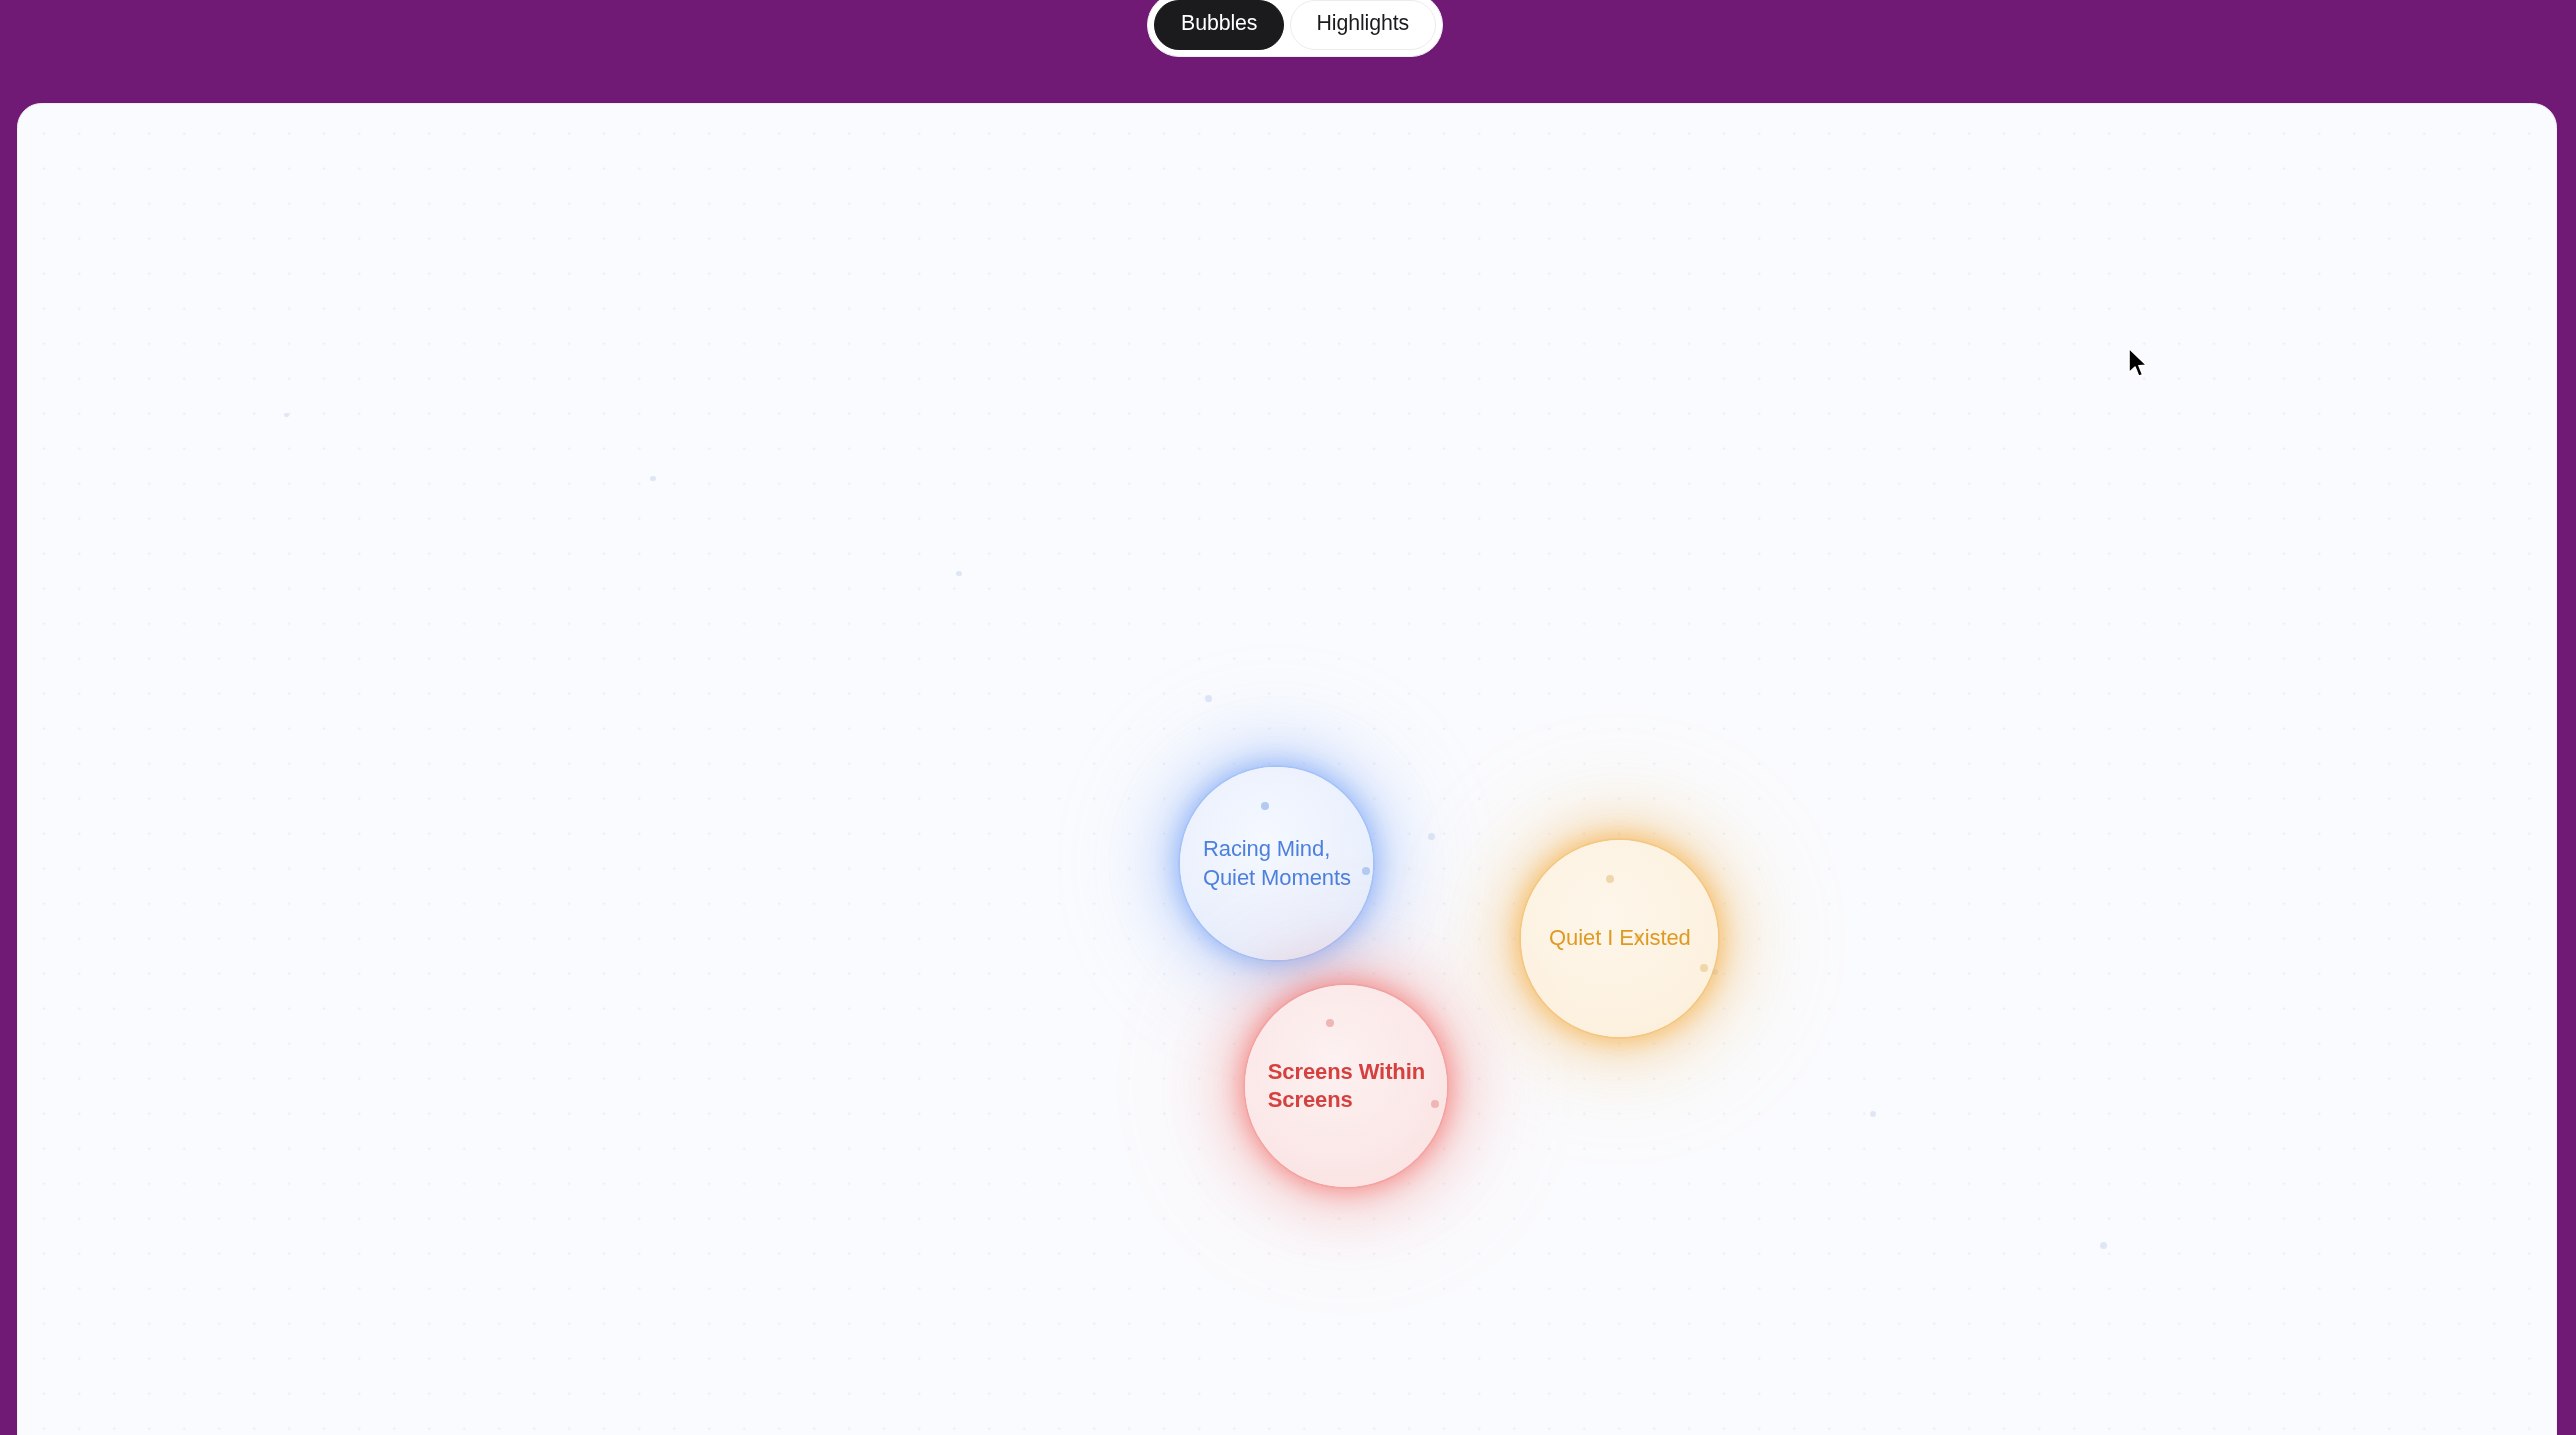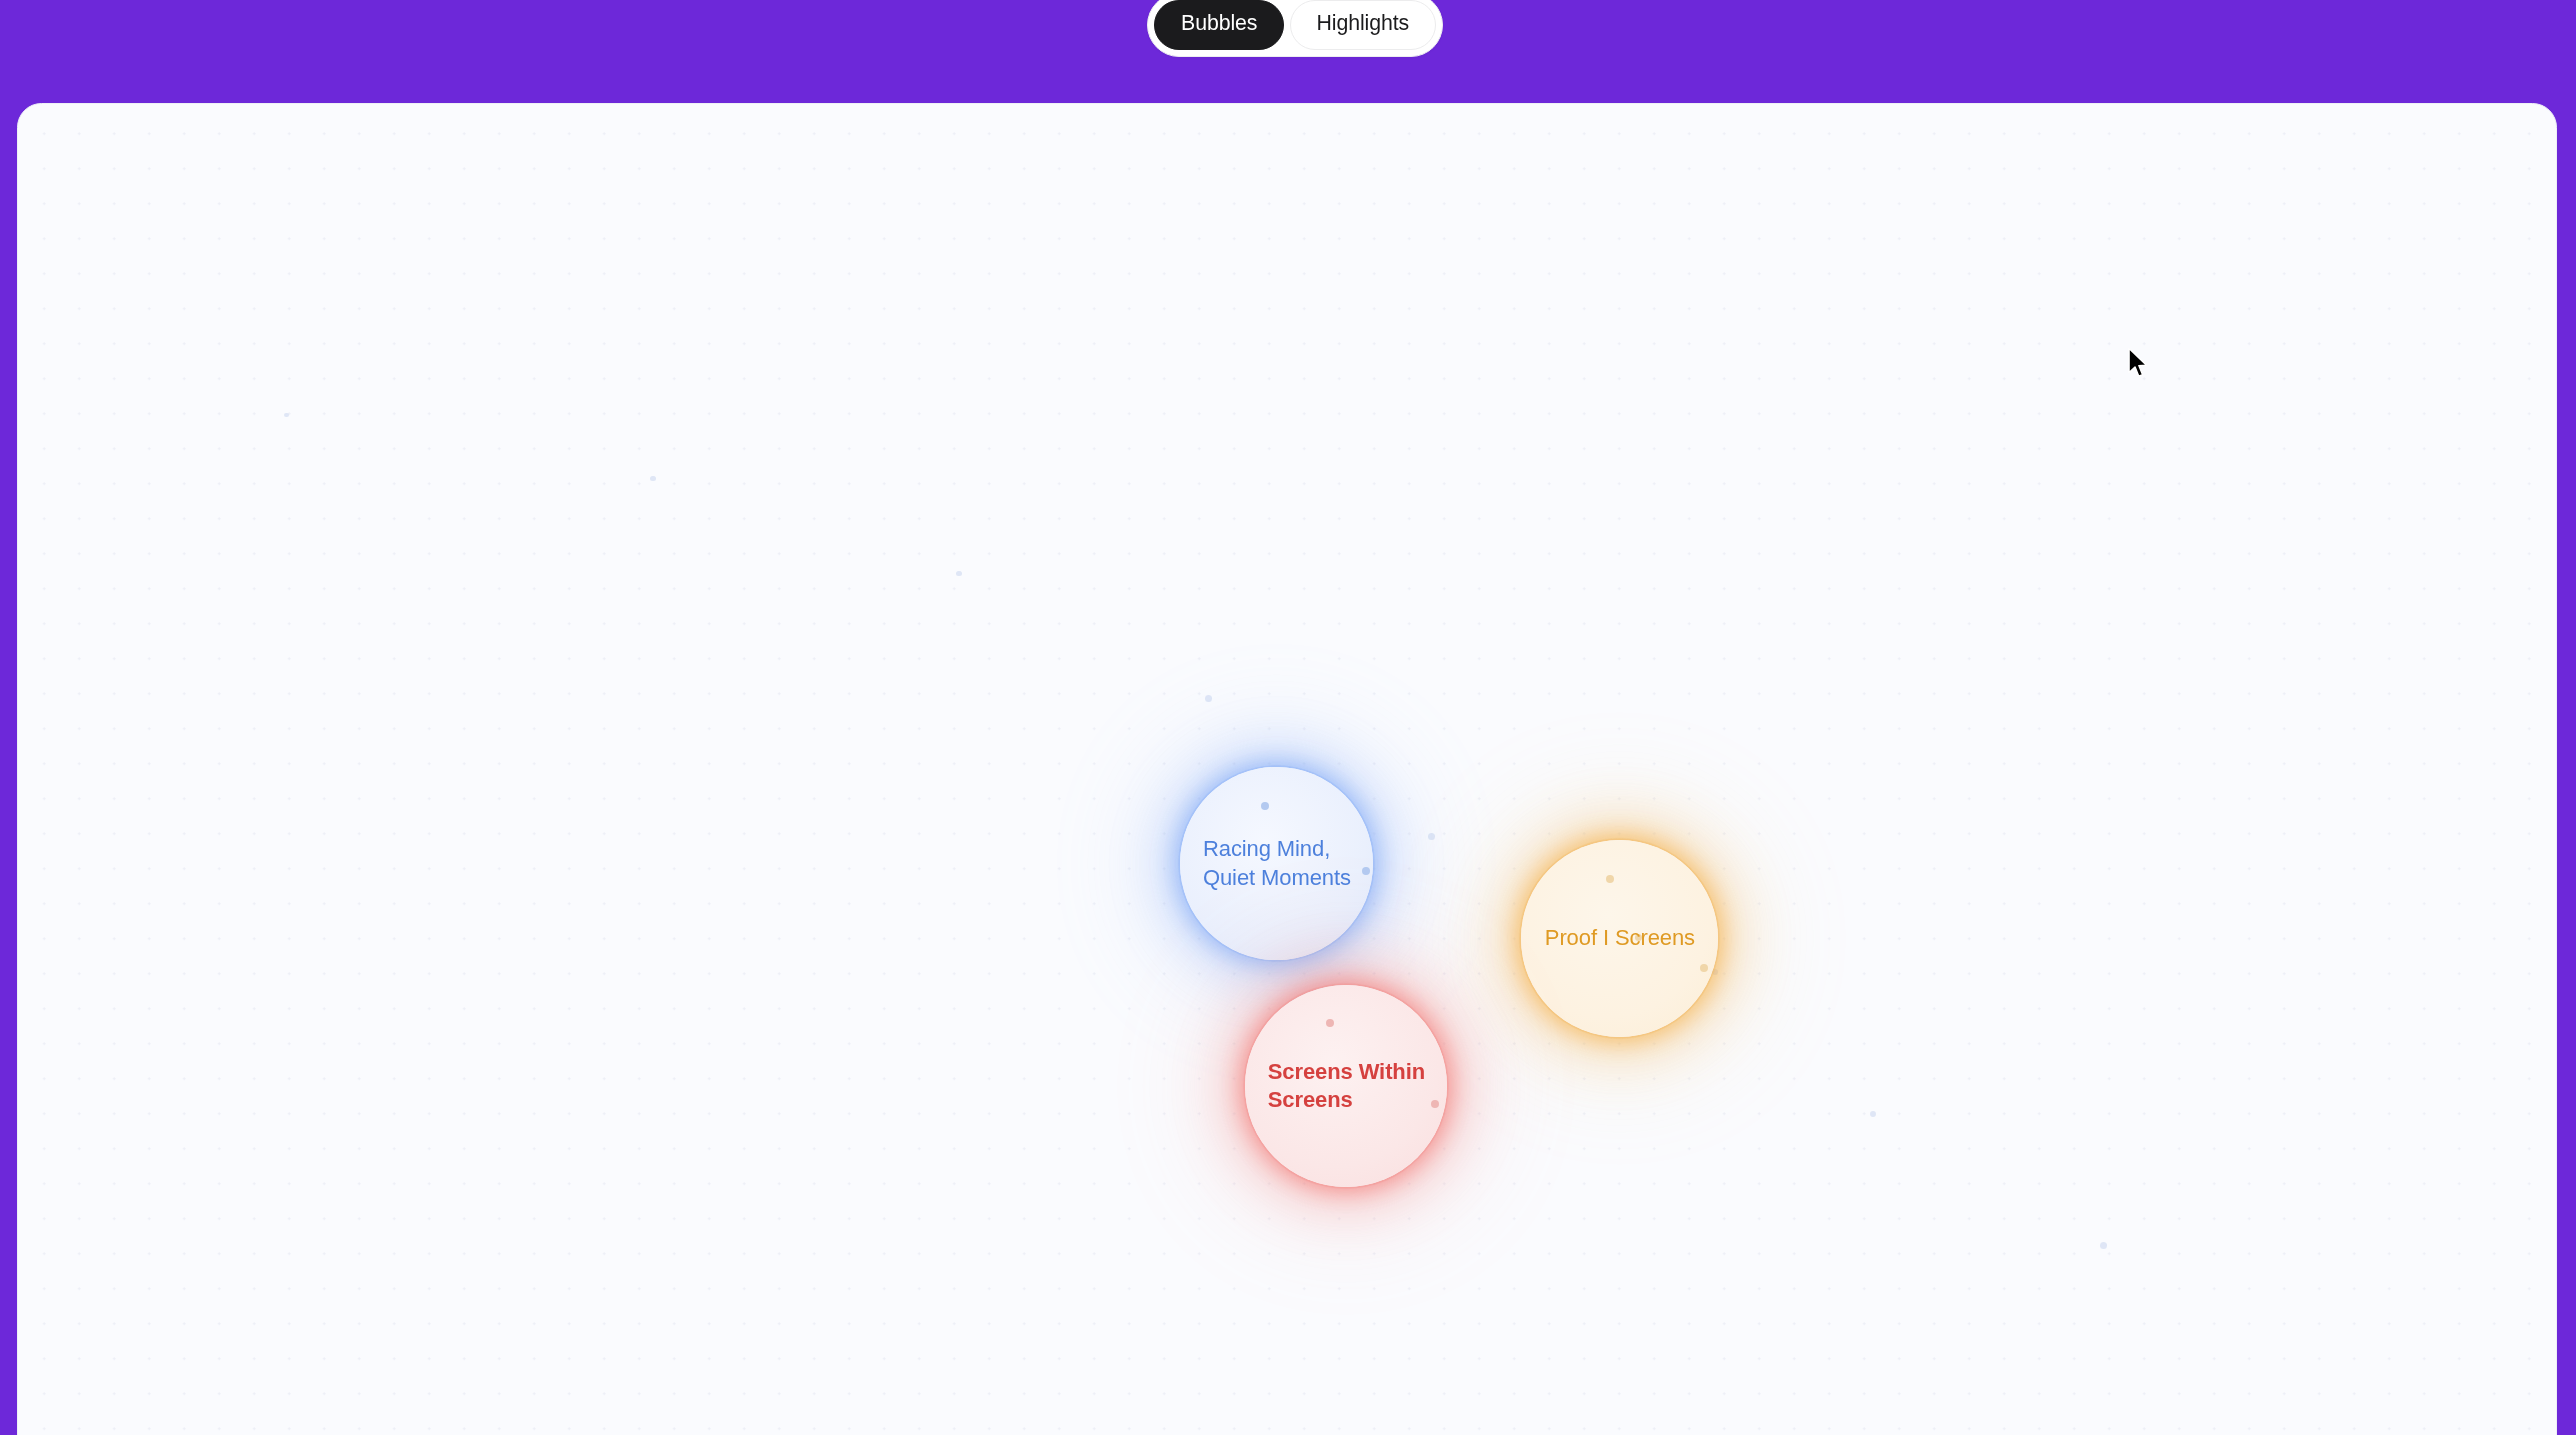--- a/index.html
+++ b/index.html
@@ -5,21 +5,21 @@
 <style>
   * { margin:0; padding:0; box-sizing:border-box; }
   html, body {
     width:2576px; height:1436px;
     overflow:hidden;
     background:#ffffff;
     font-family:"Liberation Sans", sans-serif;
     -webkit-font-smoothing:antialiased;
   }
 
-  #app { position:relative; width:2576px; height:1436px; background:#6d28d9; }
+  #app { position:relative; width:2576px; height:1436px; background:#701a75; }
 
   
   .view-switcher {
     position:absolute;
     left:1147px; top:-7px;
     display:flex; align-items:center;
     gap:5.2px;
     padding:6.1px;
     background:#ffffff;
     border:1.4px solid #ededf1;
@@ -161,21 +161,21 @@
     <div id="bubble-layer">
         <div class="bubble bubble--blue" style="left: 1162px; top: 663px; width: 193px; height: 193px;">
           <div class="speck" style="left: 81px; top: 35px; width: 7.8px; height: 7.8px;"></div>
           <div class="speck" style="left: 182px; top: 100px; width: 7.8px; height: 7.8px;"></div>
           <div class="bubble-label">Racing Mind,<br>Quiet Moments</div>
         </div>
         <div class="bubble bubble--orange" style="left: 1503px; top: 736px; width: 197px; height: 197px;">
           <div class="speck" style="left: 85px; top: 35px; width: 7.8px; height: 7.8px;"></div>
           <div class="speck" style="left: 114px; top: 94px; width: 7px; height: 7px;"></div>
           <div class="speck" style="left: 179px; top: 124px; width: 7.8px; height: 7.8px;"></div>
-          <div class="bubble-label">Proof I Screens</div>
+          <div class="bubble-label">Quiet I Existed</div>
         </div>
         <div class="bubble bubble--red" style="left: 1227px; top: 881px; width: 202px; height: 202px;">
           <div class="speck" style="left: 81px; top: 34px; width: 7.8px; height: 7.8px;"></div>
           <div class="speck" style="left: 186px; top: 115px; width: 7.8px; height: 7.8px;"></div>
           <div class="bubble-label">Screens Within<br>Screens</div>
         </div>
       </div>
   </div>
 
   <svg class="cursor" id="mouse-cursor" width="22.6" height="33" viewBox="0 0 26 38" style="left: 2127px; top: 347px;">

